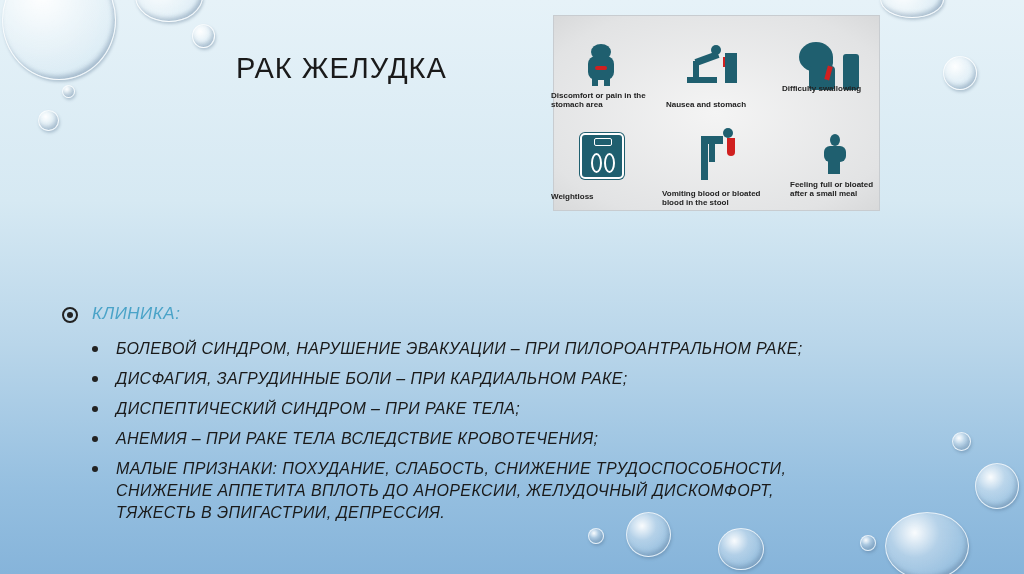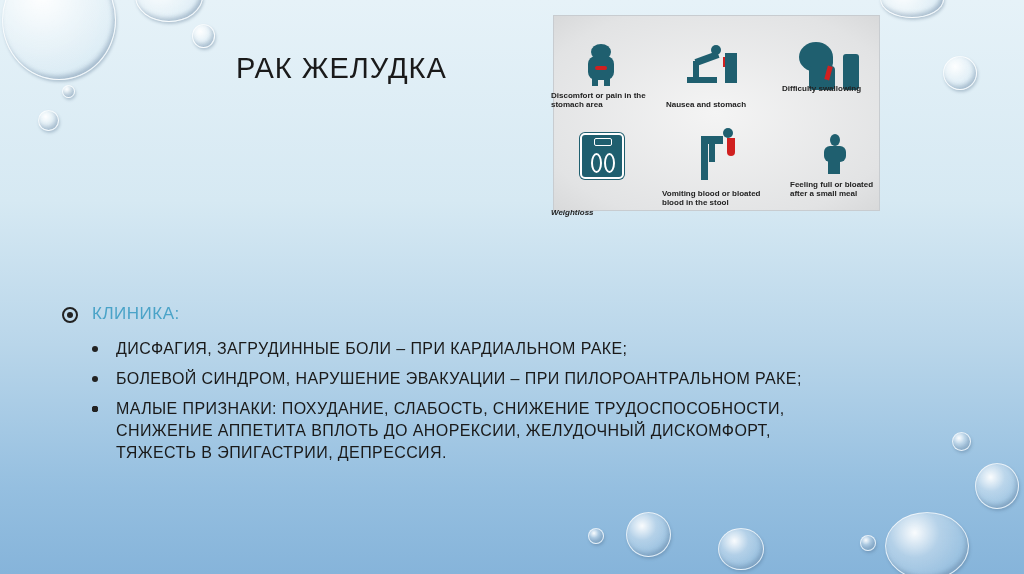--- a/index.html
+++ b/index.html
@@ -8,21 +8,21 @@
     background:linear-gradient(180deg,#e6f2f8 0%,#d6e9f3 35%,#b9d6ea 60%,#95bfe0 85%,#86b4da 100%);}
   .drop{position:absolute;border-radius:50%;
     background:radial-gradient(circle at 35% 30%,rgba(255,255,255,0.95) 0%,rgba(255,255,255,0.35) 35%,rgba(210,230,242,0.25) 70%,rgba(140,170,195,0.45) 100%);
     box-shadow:inset -2px -3px 4px rgba(80,110,140,0.35),1px 2px 3px rgba(70,100,130,0.3);
     border:1px solid rgba(255,255,255,0.7);}
   .title{position:absolute;left:236px;top:52px;font-size:29px;letter-spacing:1px;color:#1a1a1a;}
   .figure{position:absolute;left:553px;top:15px;width:325px;height:194px;background:radial-gradient(ellipse at center,#f4f4f4 0%,#e2e3e4 80%,#d8d9da 100%);border:1px solid #c8ccd0;}
   .fig-title{position:absolute;top:4px;left:0;width:100%;text-align:center;font-weight:bold;font-size:16px;color:#1f5a6a;}
   .cell{position:absolute;width:100px;text-align:left;font-size:8px;font-weight:bold;line-height:9px;color:#222;}
   .ico{position:absolute;background:#1f5f6f;}
-  .bullets{position:absolute;left:62px;top:304px;}
+  .bullets{position:absolute;left:62px;top:304px;font-style:italic;}
   .lvl1{position:relative;font-size:17px;color:#4aa3c8;letter-spacing:0.5px;padding-left:30px;height:24px;}
   .lvl1 .circ{position:absolute;left:0;top:3px;width:12px;height:12px;border:2px solid #222;border-radius:50%;}
   .lvl1 .circ:after{content:"";position:absolute;left:3px;top:3px;width:6px;height:6px;border-radius:50%;background:#222;}
   .lvl2{position:relative;font-size:16px;color:#1a1a1a;letter-spacing:0.4px;padding-left:54px;line-height:22px;margin-bottom:8px;width:760px;}
   .lvl2 .dot{position:absolute;left:30px;top:8px;width:6px;height:6px;border-radius:50%;background:#222;}
 </style>
 </head>
 <body>
 
 <div class="drop" style="left:2px;top:-40px;width:112px;height:118px;"></div>
@@ -69,21 +69,21 @@
     <div style="position:absolute;left:27px;top:24px;width:5px;height:14px;background:#d02020;transform:rotate(15deg);"></div>
     <div class="ico" style="left:44px;top:12px;width:16px;height:36px;border-radius:3px;"></div>
   </div>
   <div class="cell" style="left:228px;top:68px;">Difficulty swallowing</div>
 
   <div style="position:absolute;left:26px;top:117px;width:40px;height:42px;background:#1f5f6f;border-radius:5px;border:2px solid #fff;box-shadow:0 0 0 1px #1f5f6f;">
     <div style="position:absolute;left:12px;top:3px;width:16px;height:6px;border:1px solid #fff;border-radius:2px;"></div>
     <div style="position:absolute;left:9px;top:18px;width:7px;height:16px;border:2px solid #fff;border-radius:50%;"></div>
     <div style="position:absolute;left:22px;top:18px;width:7px;height:16px;border:2px solid #fff;border-radius:50%;"></div>
   </div>
-  <div class="cell" style="left:-3px;top:192px;font-style:italic;">Weightloss</div>
+  <div class="cell" style="left:-3px;top:176px;">Weightloss</div>
 
   <div style="position:absolute;left:145px;top:112px;width:40px;height:54px;">
     <div class="ico" style="left:24px;top:0;width:10px;height:10px;border-radius:50%;"></div>
     <div class="ico" style="left:2px;top:8px;width:22px;height:8px;border-radius:6px 0 0 0;"></div>
     <div class="ico" style="left:2px;top:8px;width:7px;height:44px;"></div>
     <div class="ico" style="left:10px;top:16px;width:6px;height:18px;"></div>
     <div style="position:absolute;left:28px;top:10px;width:8px;height:18px;background:#d02020;border-radius:0 0 4px 4px;"></div>
   </div>
   <div class="cell" style="left:108px;top:173px;width:112px;">Vomiting blood or bloated blood in the stool</div>
 
@@ -94,18 +94,18 @@
   </div>
   <div class="cell" style="left:228px;top:164px;width:86px;left:236px;">Feeling full or bloated after a small meal</div>
 </div>
 
 <div class="bullets">
   <div class="lvl1">
     <span class="circ"></span>
     <span>КЛИНИКА:</span>
   </div>
   <div style="height:10px;"></div>
+  <div class="lvl2"><span class="dot"></span><span>БОЛЕВОЙ СИНДРОМ, НАРУШЕНИЕ ЭВАКУАЦИИ – ПРИ ПИЛОРОАНТРАЛЬНОМ РАКЕ;</span></div>
   <div class="lvl2"><span class="dot"></span><span>ДИСФАГИЯ, ЗАГРУДИННЫЕ БОЛИ – ПРИ КАРДИАЛЬНОМ РАКЕ;</span></div>
-  <div class="lvl2"><span class="dot"></span><span>БОЛЕВОЙ СИНДРОМ, НАРУШЕНИЕ ЭВАКУАЦИИ – ПРИ ПИЛОРОАНТРАЛЬНОМ РАКЕ;</span></div>
-  <div class="lvl2"><span class="dot"></span></div>
-  <div class="lvl2"><span class="dot"></span></div>
+  <div class="lvl2"><span class="dot"></span><span>ДИСПЕПТИЧЕСКИЙ СИНДРОМ – ПРИ РАКЕ ТЕЛА;</span></div>
+  <div class="lvl2"><span class="dot"></span><span>АНЕМИЯ – ПРИ РАКЕ ТЕЛА ВСЛЕДСТВИЕ КРОВОТЕЧЕНИЯ;</span></div>
   <div class="lvl2" style="width:700px;"><span class="dot"></span><span>МАЛЫЕ ПРИЗНАКИ: ПОХУДАНИЕ, СЛАБОСТЬ, СНИЖЕНИЕ ТРУДОСПОСОБНОСТИ, СНИЖЕНИЕ АППЕТИТА ВПЛОТЬ ДО АНОРЕКСИИ, ЖЕЛУДОЧНЫЙ ДИСКОМФОРТ, ТЯЖЕСТЬ В ЭПИГАСТРИИ, ДЕПРЕССИЯ.</span></div>
 </div>
 
 </body></html>

